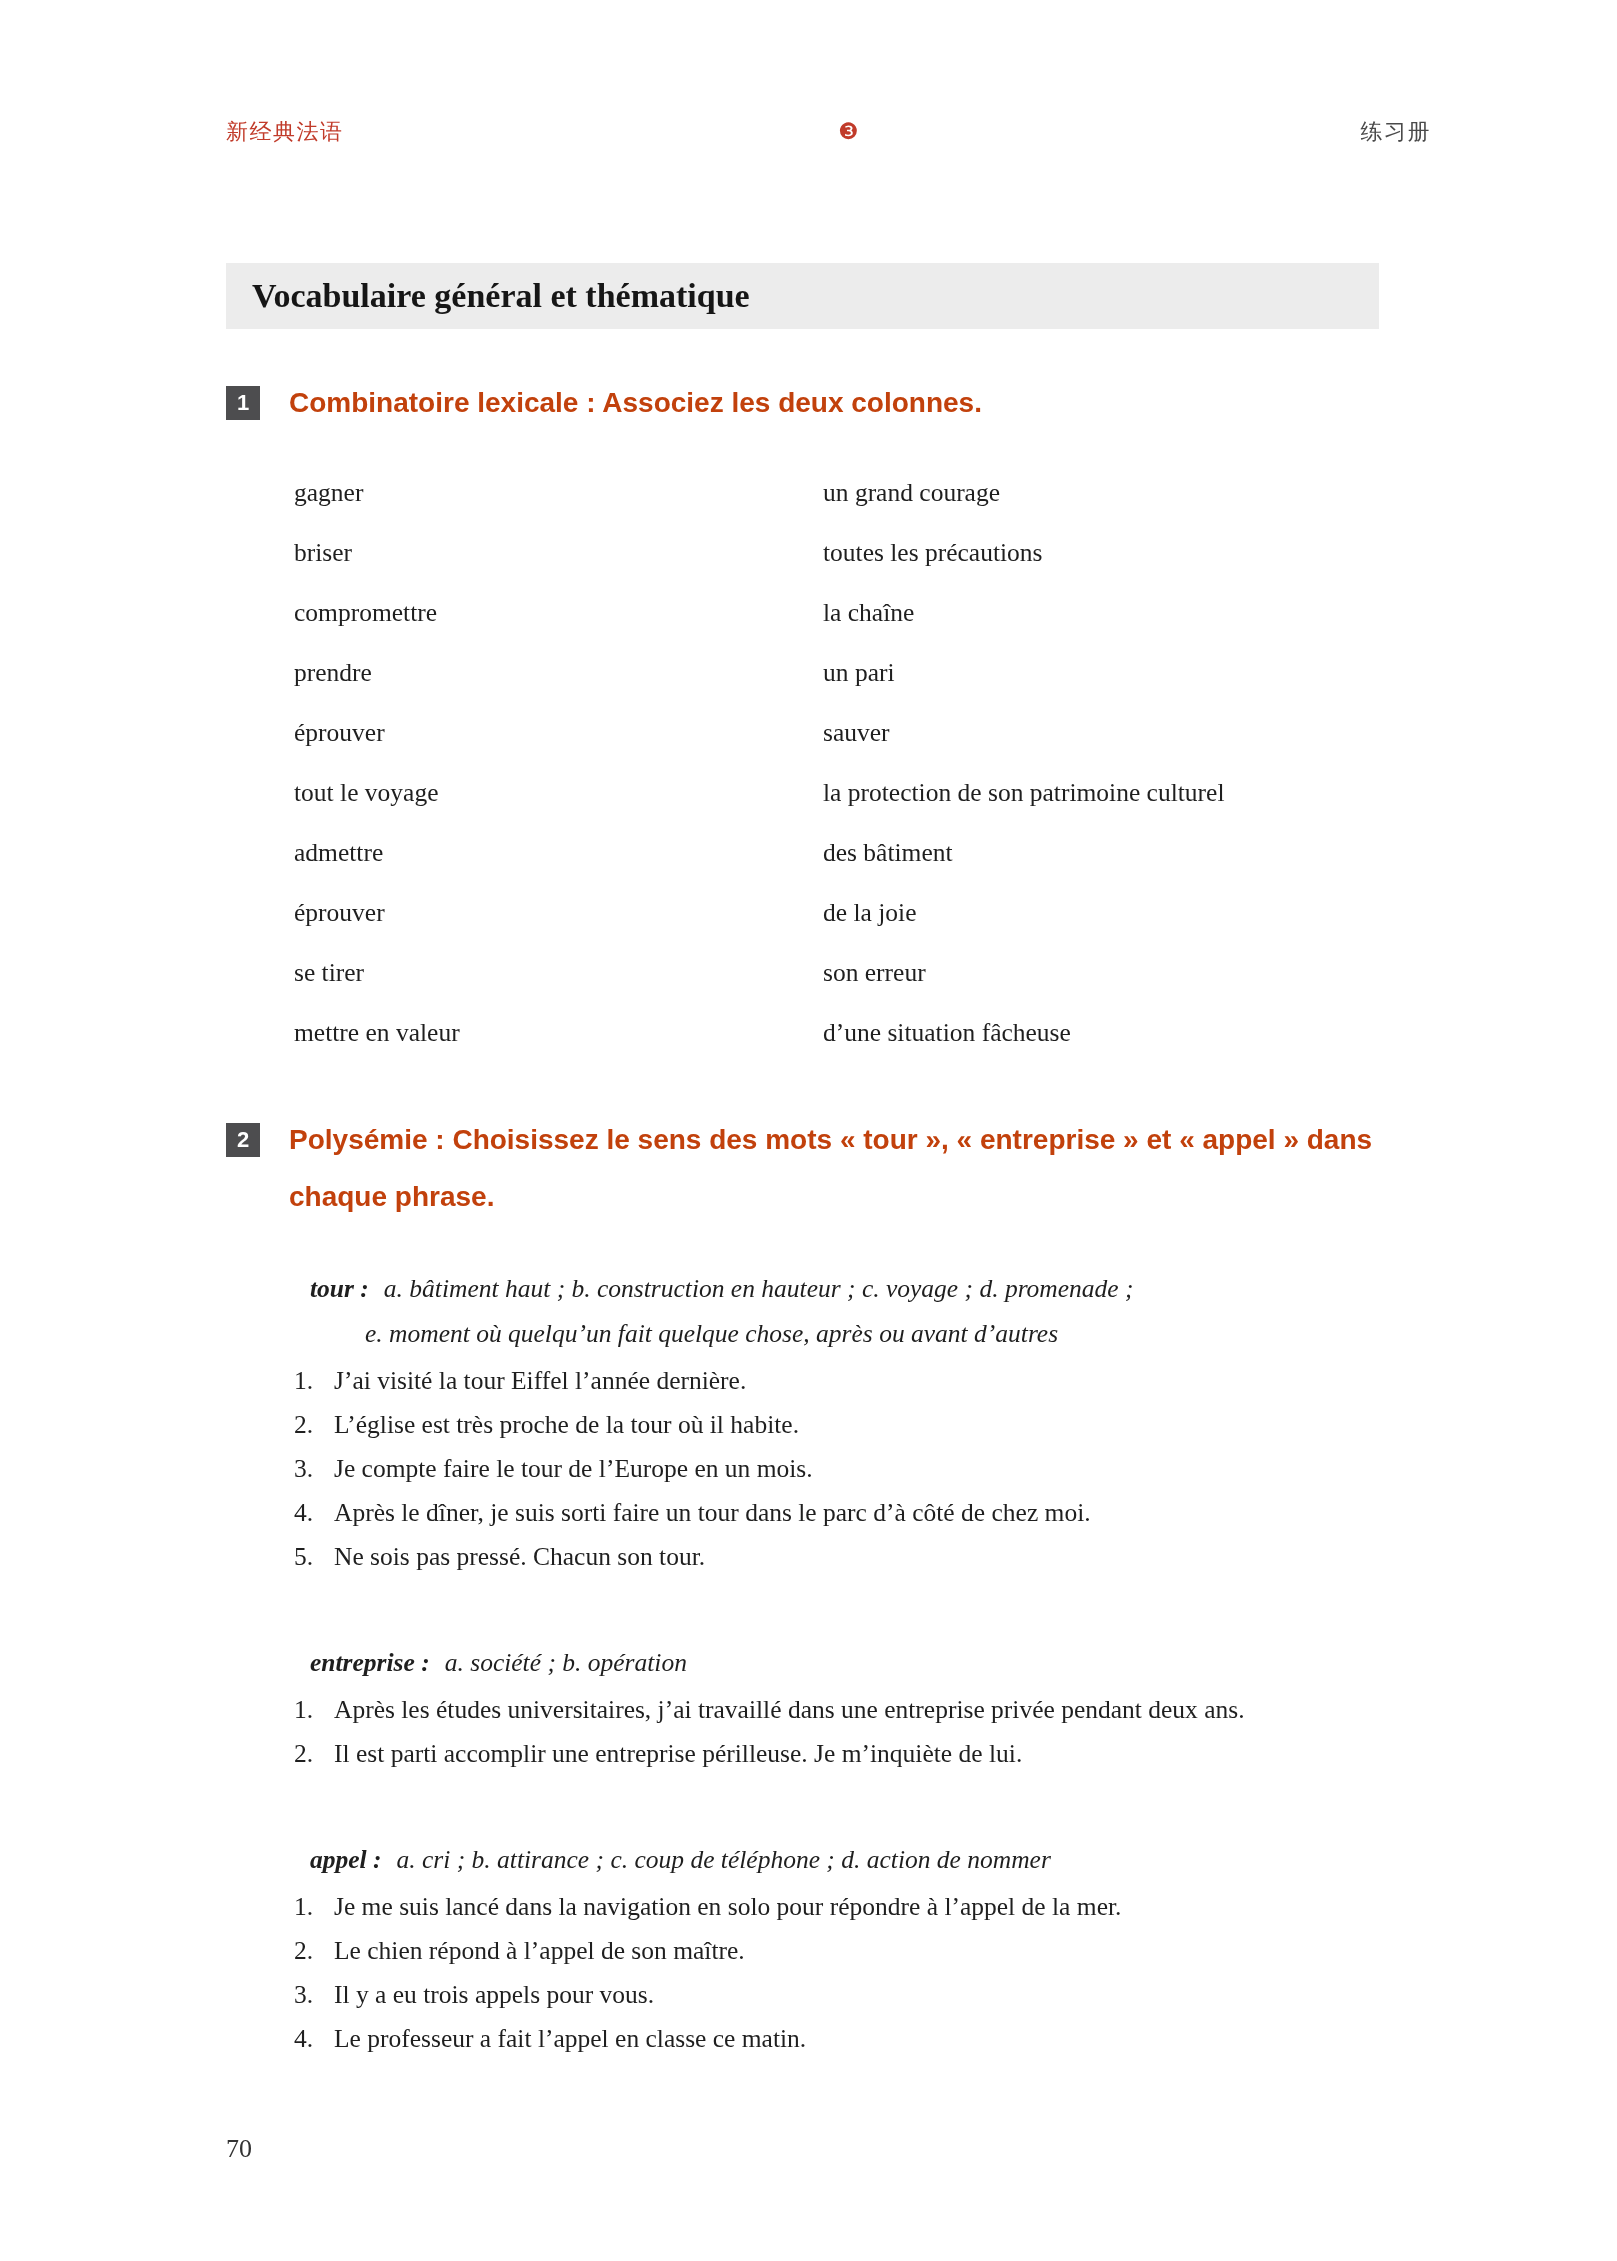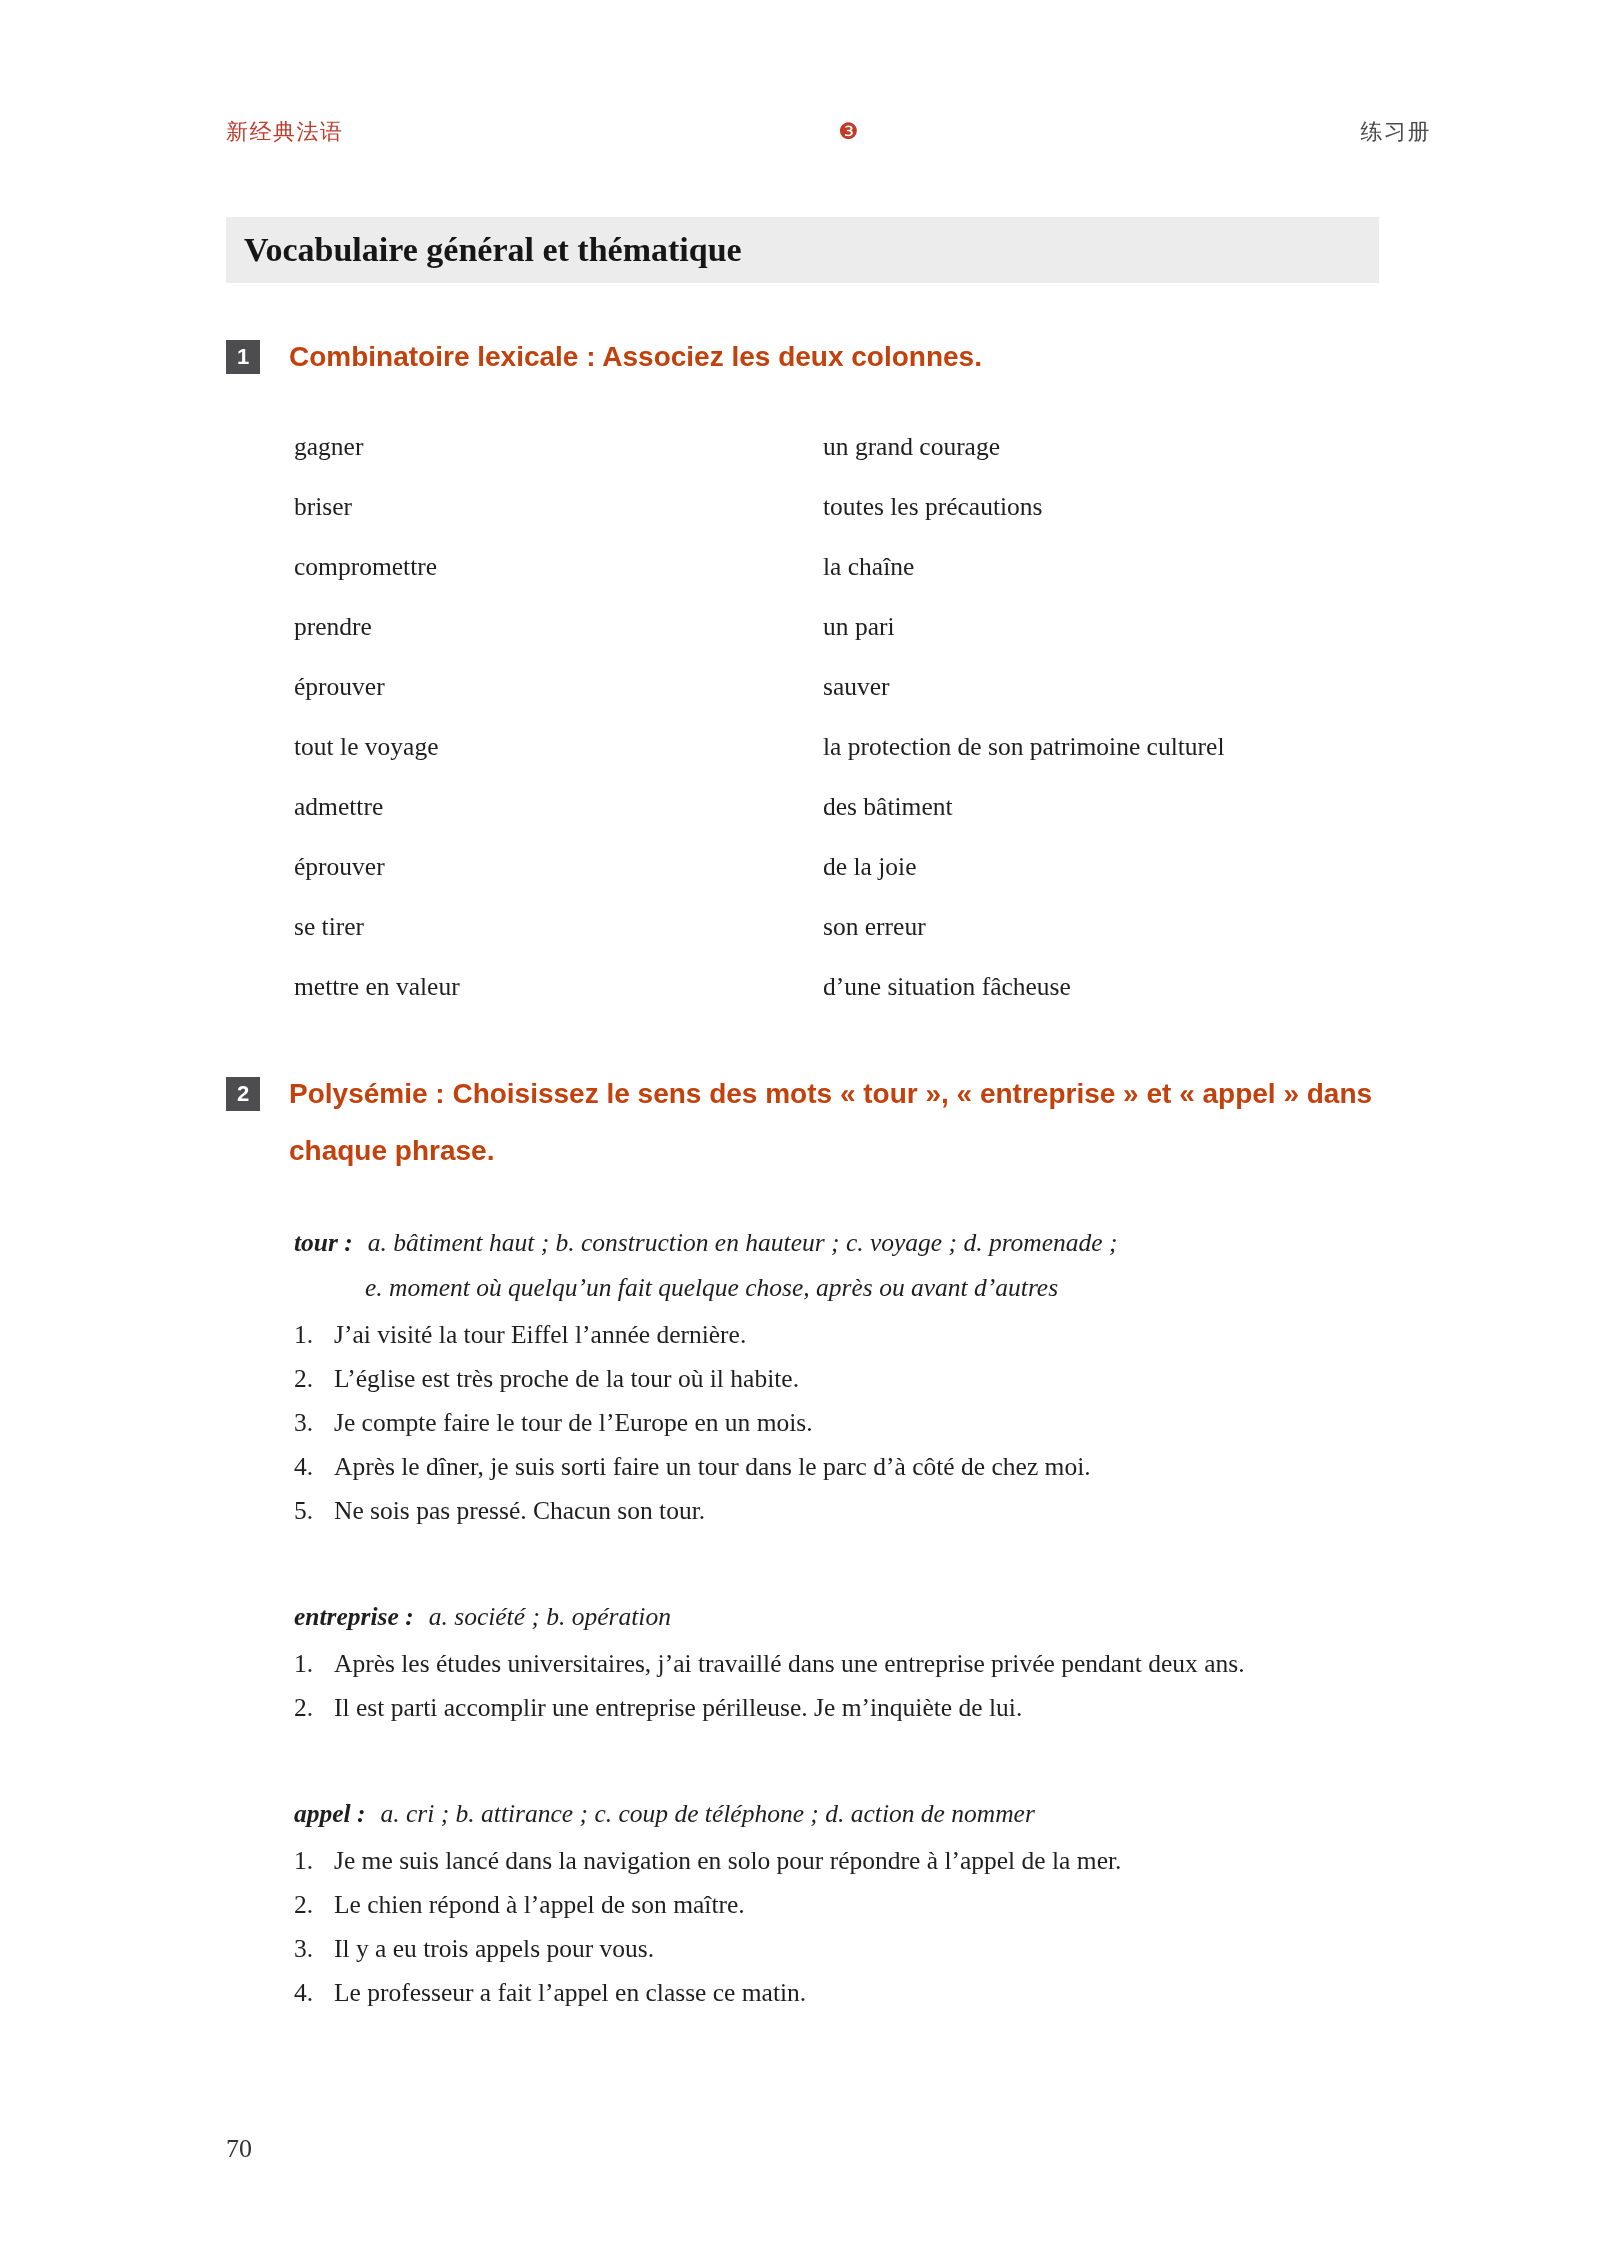--- a/index.html
+++ b/index.html
@@ -23,27 +23,27 @@
     display: flex;
     align-items: baseline;
     justify-content: space-between;
   }
   .book-header .series { color: #c13b2a; letter-spacing: 1.5px; }
   .book-header .volume { color: #c13b2a; margin-left: 8.7px; font-size: 22.6px; }
   .book-header .subtitle { color: #4a4a4a; margin-left: 16px; letter-spacing: 1.5px; }
 
   
   .banner {
-    margin-top: 70px;
+    margin-top: 116px;
     width: 1153px;
     height: 66px;
     background: #ececec;
     display: flex;
     align-items: center;
-    padding-left: 18px;
+    padding-left: 26px;
   }
   .banner h1 {
     margin: 0;
     font-family: "Liberation Serif", serif;
     font-weight: bold;
     font-size: 34px;
     color: #161616;
   }
 
   
@@ -77,21 +77,21 @@
     grid-template-columns: 529px 1fr;
     font-size: 25.5px;
     line-height: 60px;
     color: #1f1f1f;
   }
 
   
   .poly-block { margin: 61px 0 0 68px; font-size: 25.5px; }
   .poly-block:first-child { margin-top: 41px; }
   .poly-head { margin: 0; line-height: 45px; }
-  .poly-word { font-weight: bold; font-style: italic; }
+  .poly-word { font-weight: bold; font-style: italic; margin-left: 16px; }
   .poly-senses { font-style: italic; margin-left: 15px; }
   .poly-senses2 { margin: 0 0 0 71px; font-style: italic; line-height: 45px; }
   .poly-items { margin-top: 2.9px; }
   .poly-item { display: flex; line-height: 44px; }
   .poly-num { flex: 0 0 40px; width: 40px; }
   .poly-text { flex: 1; text-align: justify; }
 
   .page-number {
     position: absolute;
     left: 226px;

